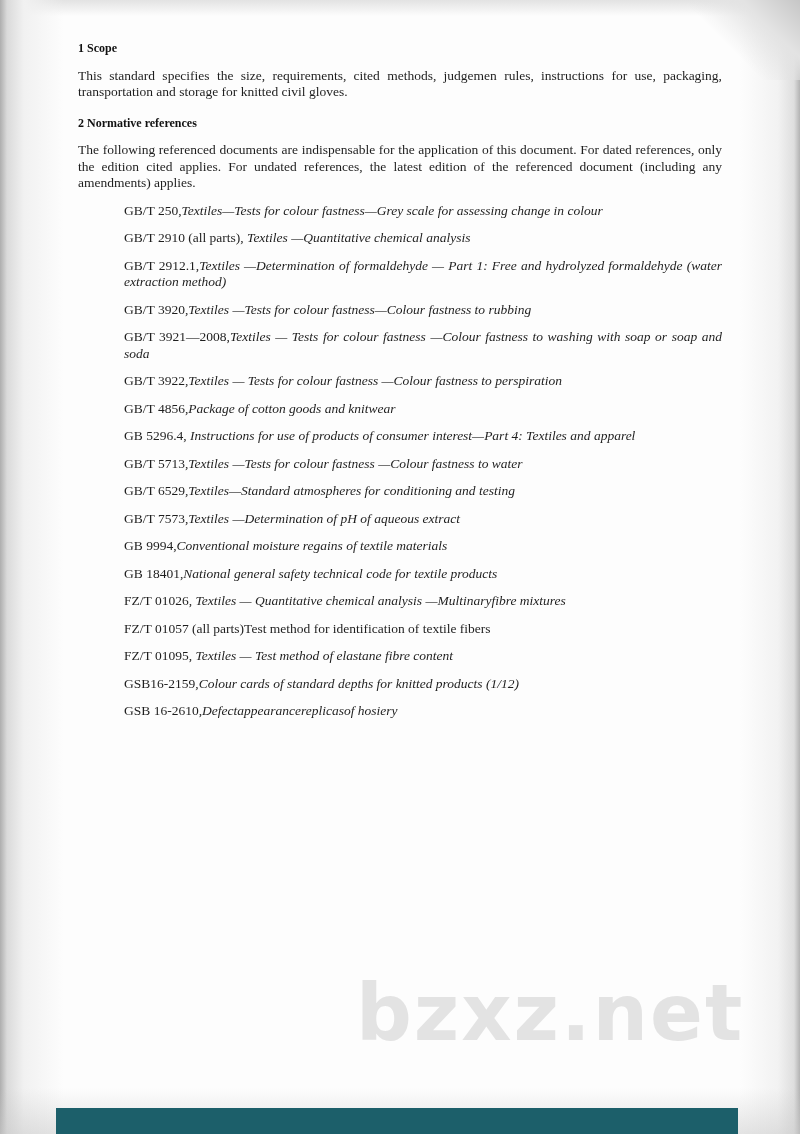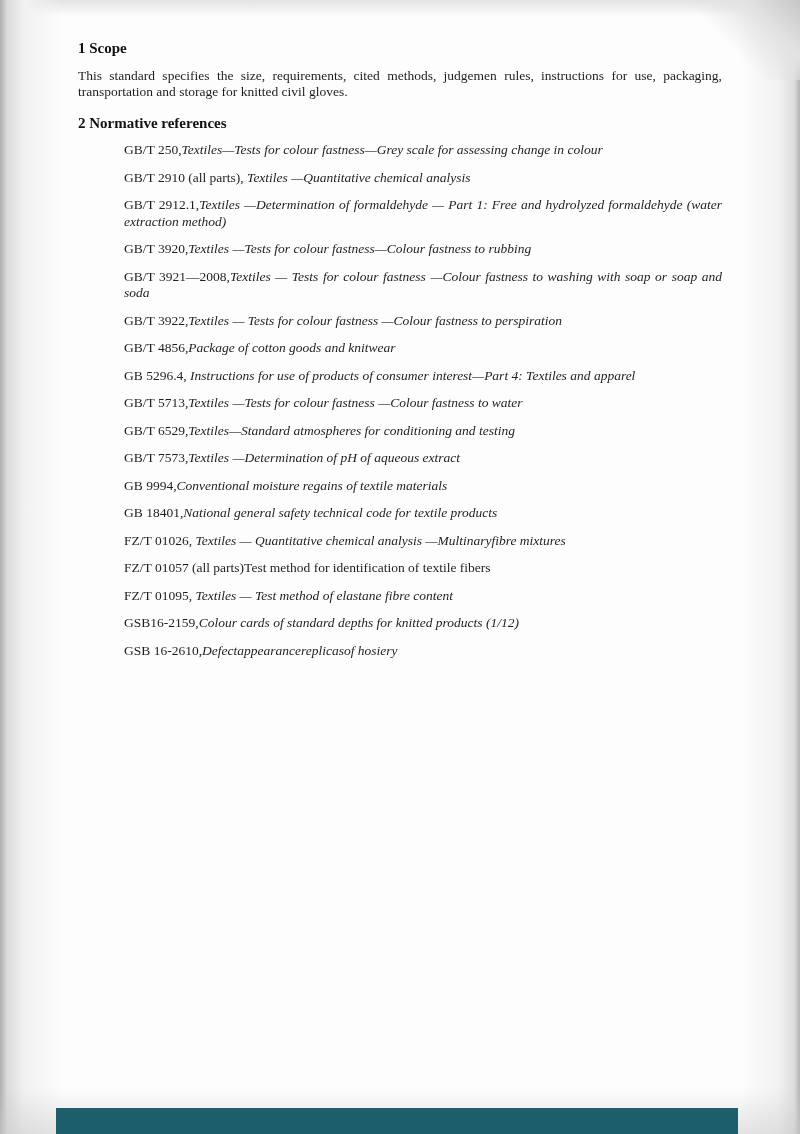--- a/index.html
+++ b/index.html
@@ -32,21 +32,21 @@
   }
   .edge-bottom {
     position:absolute; bottom:0; left:0; right:0; height:46px; z-index:1; opacity:.5;
     background:linear-gradient(to top,#c9c9c9,rgba(255,255,255,0));
     pointer-events:none;
   }
   .content {
     position:absolute; top:40px; left:78px; width:644px; z-index:3;
     color:#1e1e1e; font-size:13.5px; line-height:16.5px;
   }
-  .sec-heading { font-size:15px; font-weight:bold; margin-top:14px; color:#111; }
+  .sec-heading { font-size:12px; font-weight:bold; margin-top:14px; color:#111; }
   .sec-heading.first { margin-top:0; }
   .content p { margin-top:11px; text-align:justify; }
   .content p.ref { text-align:justify;margin-left:46px; }
   .ref i { font-style:italic; }
   .watermark {
     position:absolute; left:356px; top:968px; z-index:2;
     font-family:"DejaVu Sans","Liberation Sans",sans-serif;
     font-size:78px; font-weight:bold; letter-spacing:2px;
     color:#e3e3e3; user-select:none; pointer-events:none; white-space:nowrap;
   }
@@ -58,29 +58,31 @@
 </head>
 <body>
 
 <div class="page">
   <div class="edge-top"></div>
   <div class="edge-left"></div>
   <div class="edge-right"></div>
   <div class="corner-tr"></div>
   <div class="edge-bottom"></div>
 
+  <div class="watermark">bzxz.net</div>
 
   <div class="content">
 
     <div class="sec-heading first">1 Scope</div>
 
     <p>This standard specifies the size, requirements, cited methods, judgemen rules, instructions for use, packaging, transportation and storage for knitted civil gloves.</p>
 
     <div class="sec-heading">2 Normative references</div>
 
+    <p>The following referenced documents are indispensable for the application of this document. For dated references, only the edition cited applies. For undated references, the latest edition of the referenced document (including any amendments) applies.</p>
 
     <p class="ref"><span>GB/T 250,</span><i>Textiles—Tests for colour fastness—Grey scale for assessing change in colour</i></p>
     <p class="ref"><span>GB/T 2910 (all parts), </span><i>Textiles —Quantitative chemical analysis</i></p>
     <p class="ref"><span>GB/T 2912.1,</span><i>Textiles —Determination of formaldehyde — Part 1: Free and hydrolyzed formaldehyde (water extraction method)</i></p>
     <p class="ref"><span>GB/T 3920,</span><i>Textiles —Tests for colour fastness—Colour fastness to rubbing</i></p>
     <p class="ref"><span>GB/T 3921—2008,</span><i>Textiles — Tests for colour fastness —Colour fastness to washing with soap or soap and soda</i></p>
     <p class="ref"><span>GB/T 3922,</span><i>Textiles — Tests for colour fastness —Colour fastness to perspiration</i></p>
     <p class="ref"><span>GB/T 4856,</span><i>Package of cotton goods and knitwear</i></p>
     <p class="ref"><span>GB 5296.4, </span><i>Instructions for use of products of consumer interest—Part 4: Textiles and apparel</i></p>
     <p class="ref"><span>GB/T 5713,</span><i>Textiles —Tests for colour fastness —Colour fastness to water</i></p>

